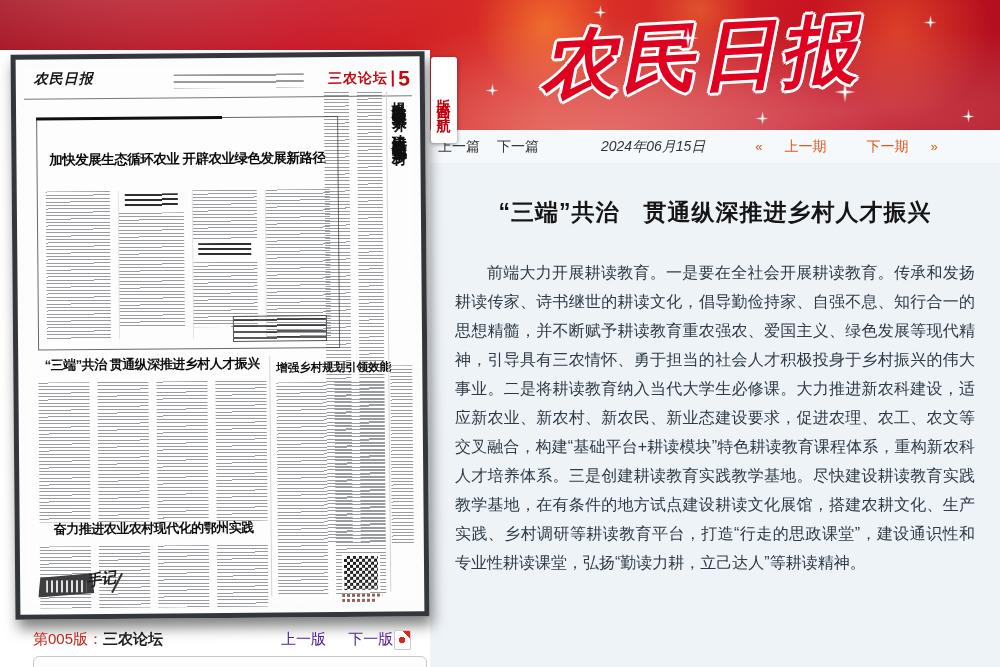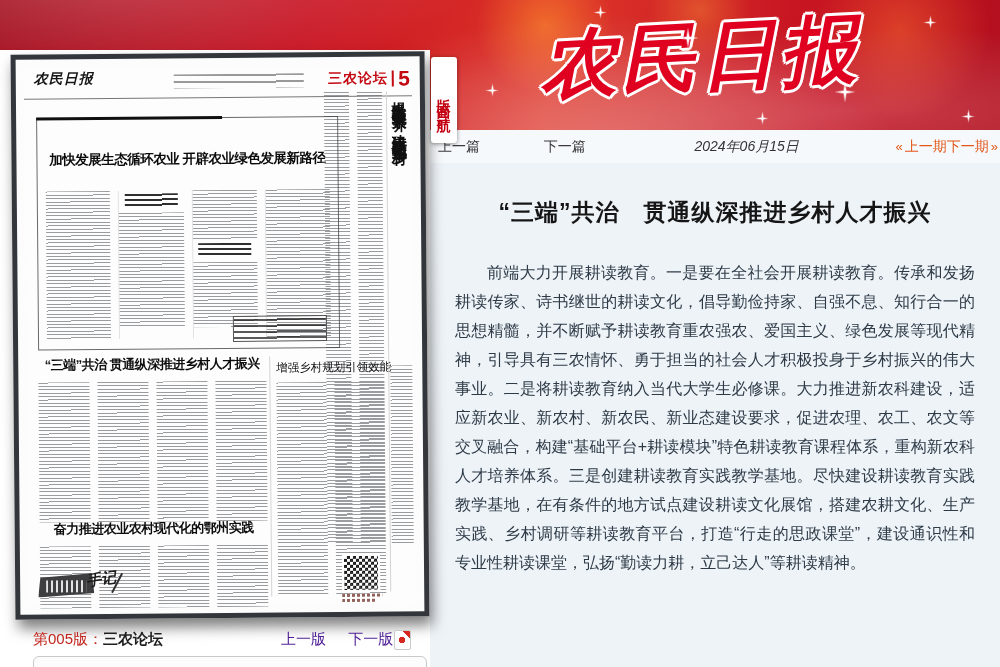--- a/index.html
+++ b/index.html
@@ -43,28 +43,28 @@
     background:#ffffff;border-radius:3px;box-shadow:0 1px 4px rgba(0,0,0,.45);
     color:#c30010;font-weight:bold;font-size:14px;text-align:center;
     writing-mode:vertical-rl;text-orientation:upright;letter-spacing:6px;line-height:26px;
     cursor:pointer;z-index:5;
   }
 
   
   .toolbar{
     position:absolute;left:430px;top:130px;width:570px;height:35px;
     background:#f6f9fc;border-bottom:2px solid #808a94;box-sizing:border-box;
-    display:flex;align-items:center;font-size:14px;color:#3a3a3a;padding-left:8px;justify-content:space-between;
+    display:flex;align-items:center;font-size:14px;color:#3a3a3a;padding-left:8px;
   }
   .toolbar .lnk{cursor:pointer;}
   .toolbar .m{margin-right:17px;}
   .toolbar .date{margin-left:62px;color:#333;font-style:italic;}
   .toolbar .issue{margin-left:48px;color:#e2571a;display:flex;align-items:center;}
   .toolbar .issue .arrow{font-size:13px;margin:0 2px;color:#e2571a;}
-  .toolbar .issue .lnk{margin:0 0;}
+  .toolbar .issue .lnk{margin:0 20px;}
 
   
   .main{
     position:absolute;left:430px;top:163px;width:570px;height:504px;
     background:#eef3f8;box-sizing:border-box;padding:26px 25px 0 25px;
   }
   .main h1{
     margin:8px 0 30px 0;text-align:center;font-size:23px;color:#151515;
     font-weight:bold;letter-spacing:1px;
   }
@@ -120,21 +120,21 @@
     color:#101010;letter-spacing:2px;line-height:24px;
   }
   .right-cols{position:absolute;right:30px;top:26px;width:58px;height:452px;}
   .right-edge-bars{position:absolute;right:2px;top:300px;width:22px;height:178px;}
 
   .mid-left{position:absolute;left:12px;top:288px;width:228px;}
   .mid-headline{font-size:13px;font-weight:bold;color:#0d0d0d;text-align:center;white-space:nowrap;letter-spacing:-0.5px;}
   .mid-left .cols{margin-top:8px;height:140px;}
 
   .mid-right{position:absolute;left:250px;top:294px;width:108px;}
-  .mid-right-headline{font-size:11.5px;font-weight:normal;color:#0d0d0d;text-align:center;white-space:nowrap;}
+  .mid-right-headline{font-size:11.5px;font-weight:bold;color:#0d0d0d;text-align:center;white-space:nowrap;}
   .mid-right .cols{margin-top:7px;height:212px;}
 
   .bottom-left{position:absolute;left:12px;top:452px;width:228px;}
   .bottom-headline{font-size:13px;font-weight:bold;color:#0d0d0d;text-align:center;white-space:nowrap;letter-spacing:-0.5px;}
   .bottom-left .cols{margin-top:8px;height:62px;}
 
   .vline{position:absolute;width:1px;background:#d4d4d4;}
 
   .stamp{position:absolute;left:10px;top:500px;width:86px;height:34px;}
   .stamp-flag{

